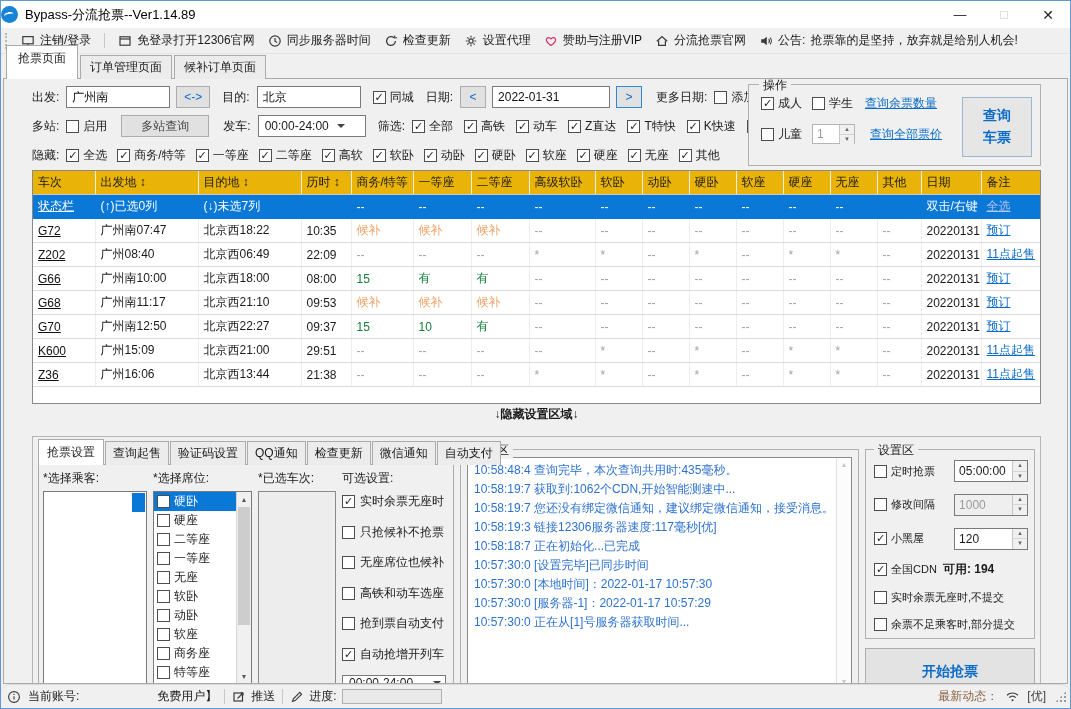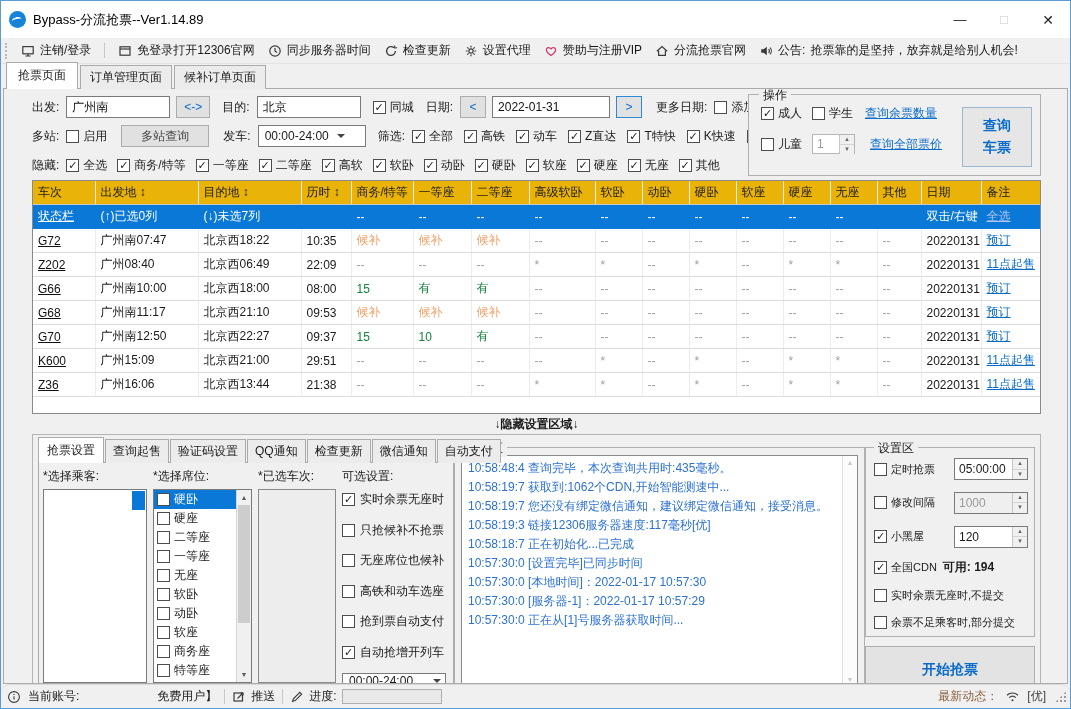--- a/index.html
+++ b/index.html
@@ -1,41 +1,41 @@
 <!DOCTYPE html>
 <html><head>
 <meta charset="utf-8">
 <style>
   * { box-sizing: border-box; margin: 0; padding: 0; }
   html,body { width:1071px; height:709px; overflow:hidden; }
   body { font-family:"Liberation Sans","DejaVu Sans",sans-serif; font-size:12px; color:#1a1a1a; background:#fff; }
   .window { width:1071px; height:709px; border:1px solid #5e9bd3; display:flex; flex-direction:column; background:#f0f0f0; }
 
   
-  .titlebar { height:37px; background:#fff; display:flex; align-items:center; padding-left:8px; flex:0 0 auto; }
+  .titlebar { height:27px; background:#fff; display:flex; align-items:center; padding-left:0; flex:0 0 auto; }
   .app-icon { width:17px; height:17px; border-radius:50%; background:#1583d7; position:relative; flex:0 0 auto; }
   .app-icon::after { content:""; position:absolute; left:3px; top:6px; width:10px; height:5px; border:2px solid #fff; border-width:2px 0 0 0; border-radius:50%; transform:rotate(-12deg); }
   .title-text { margin-left:7px; font-size:13px; color:#000; }
   .win-btns { margin-left:auto; display:flex; height:100%; }
   .win-btn { width:44px; display:flex; align-items:center; justify-content:center; font-size:13px; color:#222; }
   .win-btn.max { color:#c9c9c9; }
   .win-btn.close { font-size:14px; }
 
   
   .toolbar { height:26px; background:#f0f0f0; border-bottom:1px solid #e3e3e3; display:flex; align-items:center; padding:0 6px 0 4px; gap:13px; flex:0 0 auto; }
   .tb-grip { width:3px; height:16px; border-left:2px dotted #b9b9b9; }
   .tb-item { display:flex; align-items:center; gap:5px; white-space:nowrap; }
   .tb-item svg { flex:0 0 auto; }
   .vsep { width:1px; height:15px; background:#c8c8c8; }
   .announce { display:flex; align-items:center; gap:5px; white-space:nowrap; }
 
   
   .tabstrip { height:24px; display:flex; align-items:flex-end; padding-left:5px; background:#f0f0f0; flex:0 0 auto; position:relative; z-index:3; }
   .tab { border:1px solid #ababab; border-bottom:none; background:#ececec; padding:3px 9px 3px; margin-right:2px; position:relative; top:1px; }
-  .tab.active { background:#fff; padding:4px 11px 5px; z-index:4; }
+  .tab.active { background:#fff; padding:4px 11px 12px; z-index:4; }
 
   
   .tab-page { flex:1 1 auto; margin:0 2px; border:1px solid #ababab; background:#f0f0f0; padding:5px 26px 3px 28px; position:relative; overflow:hidden; }
 
   
   .search-panel { position:relative; height:84px; }
   .s-row { display:flex; align-items:center; height:26px; gap:6px; white-space:nowrap; }
   .s-label { margin-right:1px; }
   .tbx { height:22px; border:1px solid #7a7a7a; background:#fff; padding:4px 5px; font-family:inherit; font-size:12px; color:#111; }
   .btn { height:22px; border:1px solid #adadad; background:#e1e1e1; display:inline-flex; align-items:center; justify-content:center; font-size:12px; }
@@ -70,21 +70,21 @@
   .c-st-sel { color:#b9c6f0; text-decoration:underline; }
   .c-train { text-decoration:underline; color:#111; }
   .c-wait { color:#f2a064; }
   .c-avail { color:#15803d; }
   .c-none { color:#a2a2a2; }
   .c-link { color:#0a6cc8; text-decoration:underline; }
 
   .hidden-label { height:16px; text-align:center; font-weight:bold; font-size:12px; padding-top:2px; }
 
   
-  .bottom-wrap { margin-top:4px; height:266px; border:1px solid #b5b5b5; background:#f0f0f0; padding:4px 5px; display:flex; }
+  .bottom-wrap { margin-top:16px; height:266px; border:1px solid #b5b5b5; background:#f0f0f0; padding:4px 5px; display:flex; gap:6px; }
   .left-box { width:416px; flex:0 0 auto; }
   .tabstrip2 { display:flex; align-items:flex-end; height:23px; position:relative; z-index:2; }
   .tab2 { border:1px solid #ababab; border-bottom:none; background:#ececec; padding:3px 7px; margin-right:1px; position:relative; top:1px; white-space:nowrap; }
   .tab2.active { background:#fff; padding:4px 8px; z-index:3; }
   .left-panel { border:1px solid #ababab; background:#f0f0f0; height:232px; padding:5px 4px; display:flex; gap:6px; }
   .col-label { margin-bottom:4px; white-space:nowrap; }
   .listbox { background:#fff; border:1px solid #7a7a7a; position:relative; }
   .pass-box { width:104px; height:194px; }
   .pass-sel { position:absolute; top:1px; right:1px; width:13px; height:19px; background:#0a78d7; }
   .seat-wrap { width:99px; height:194px; display:flex; border:1px solid #7a7a7a; background:#fff; }

